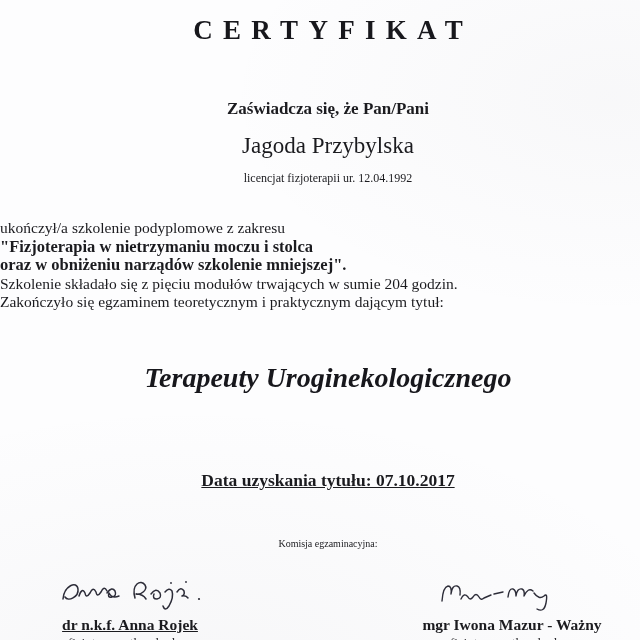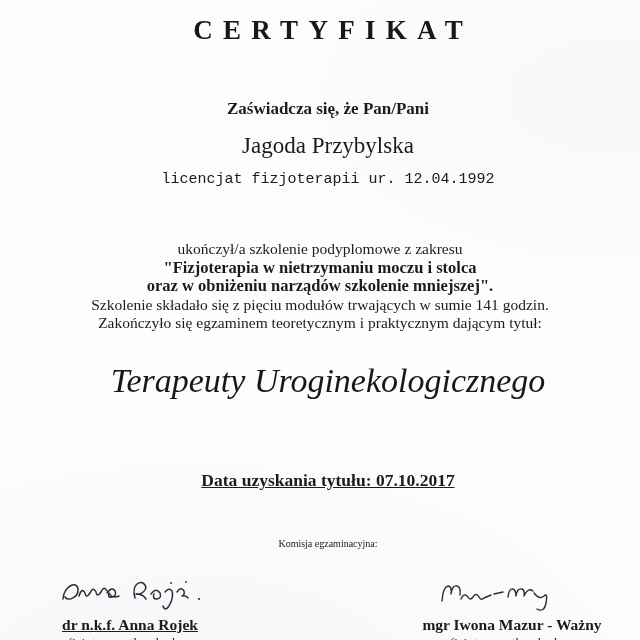--- a/index.html
+++ b/index.html
@@ -16,26 +16,26 @@
     color:#1b1b1f;
   }
   .line{position:absolute;left:16px;right:0;text-align:center;white-space:nowrap;}
   .doc-title{
     top:15px;font-size:27px;font-weight:bold;
     letter-spacing:0.38em;text-indent:0.38em;
     color:#17171c;
   }
   .intro{top:99px;font-size:17px;font-weight:bold;}
   .recipient{top:133px;font-size:23px;}
-  .details{top:171px;font-size:15px;font-family:Liberation Mono, monospace;}
-  .course{position:absolute;top:240px;left:0;right:0;text-align:center;}
+  .details{top:171px;font-size:12px;}
+  .course{position:absolute;top:219px;left:0;right:0;text-align:left;}
   .course div{line-height:18.6px;}
   .c-reg{font-size:15.5px;}
   .c-bold{font-size:16.5px;font-weight:bold;}
-  .awarded{top:362px;font-size:34px;font-weight:normal;font-style:italic;color:#17171c;}
+  .awarded{top:362px;font-size:28px;font-weight:bold;font-style:italic;color:#17171c;}
   .accreditation{top:426px;font-size:15px;}
   .date-line{top:470px;font-size:17.5px;font-weight:bold;text-decoration:underline;}
   .committee{top:538px;font-size:10px;}
   .sig{position:absolute;}
   .sig svg{display:block;}
   .sig-left{left:55px;top:571px;}
   .sig-right{left:428px;top:577px;}
   .signer-name{position:absolute;top:616px;font-size:15.5px;font-weight:bold;text-align:center;white-space:nowrap;}
   .signer-name.left{left:10px;width:240px;text-decoration:underline;}
   .signer-name.right{left:382px;width:260px;}
@@ -53,21 +53,21 @@
   <div class="line intro">Zaświadcza się, że Pan/Pani</div>
 
   <div class="line recipient">Jagoda Przybylska</div>
 
   <div class="line details">licencjat fizjoterapii ur. 12.04.1992</div>
 
   <div class="course">
     <div class="c-reg">ukończył/a szkolenie podyplomowe z zakresu</div>
     <div class="c-bold">"Fizjoterapia w nietrzymaniu moczu i stolca</div>
     <div class="c-bold">oraz w obniżeniu narządów szkolenie mniejszej".</div>
-    <div class="c-reg">Szkolenie składało się z pięciu modułów trwających w sumie 141 godzin.</div>
+    <div class="c-reg">Szkolenie składało się z pięciu modułów trwających w sumie 204 godzin.</div>
     <div class="c-reg">Zakończyło się egzaminem teoretycznym i praktycznym dającym tytuł:</div>
   </div>
 
   <div class="line awarded">Terapeuty Uroginekologicznego</div>
 
 
   <div class="line date-line">Data uzyskania tytułu: 07.10.2017</div>
 
   <div class="line committee">Komisja egzaminacyjna:</div>
 

